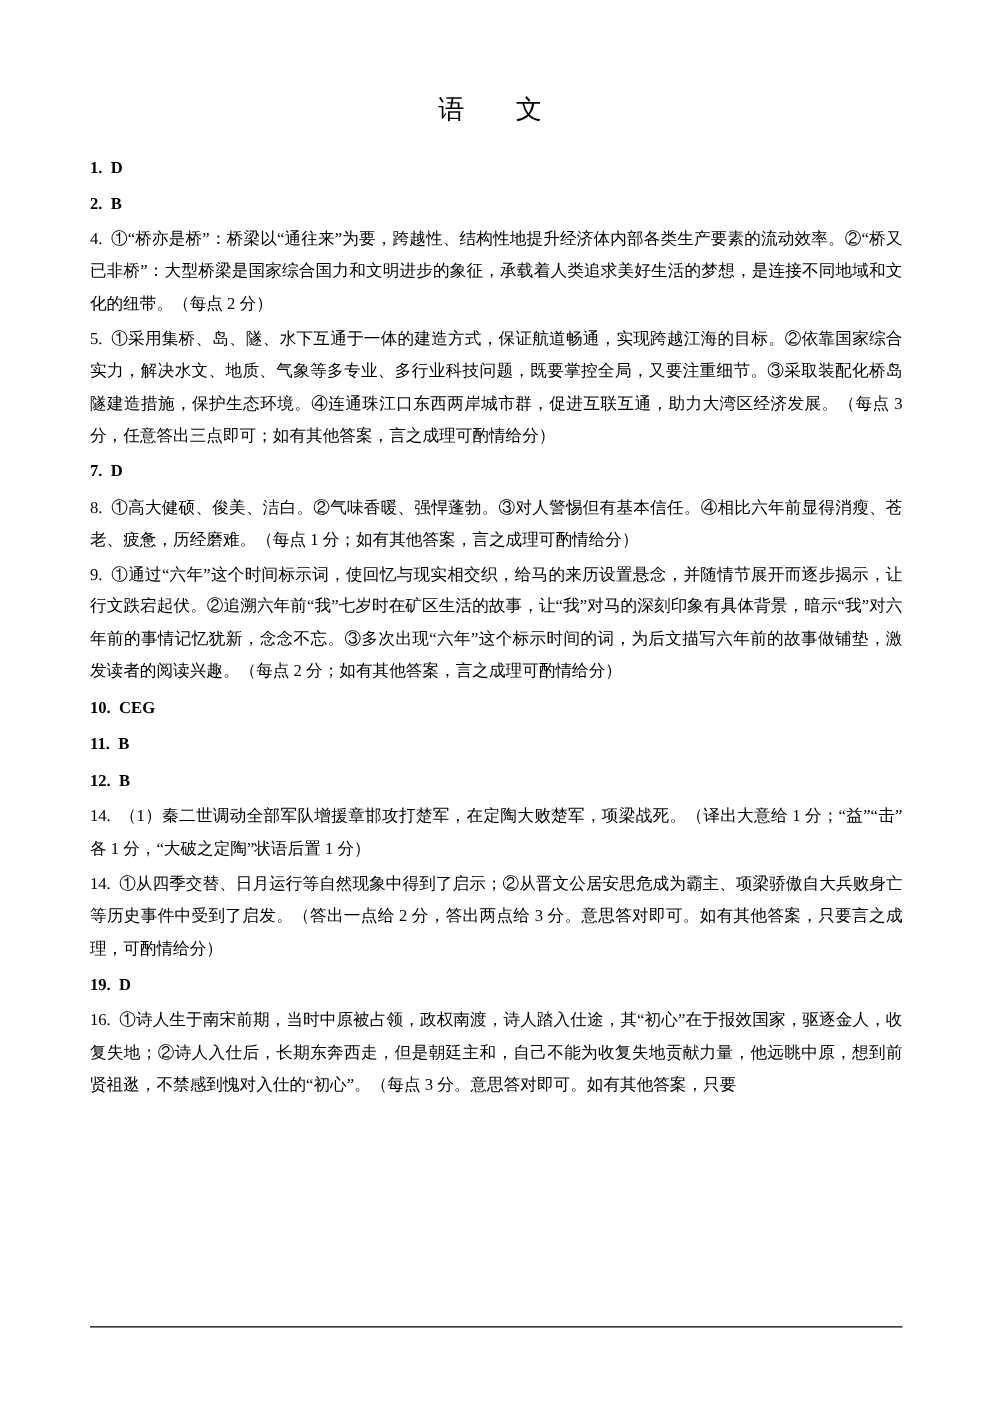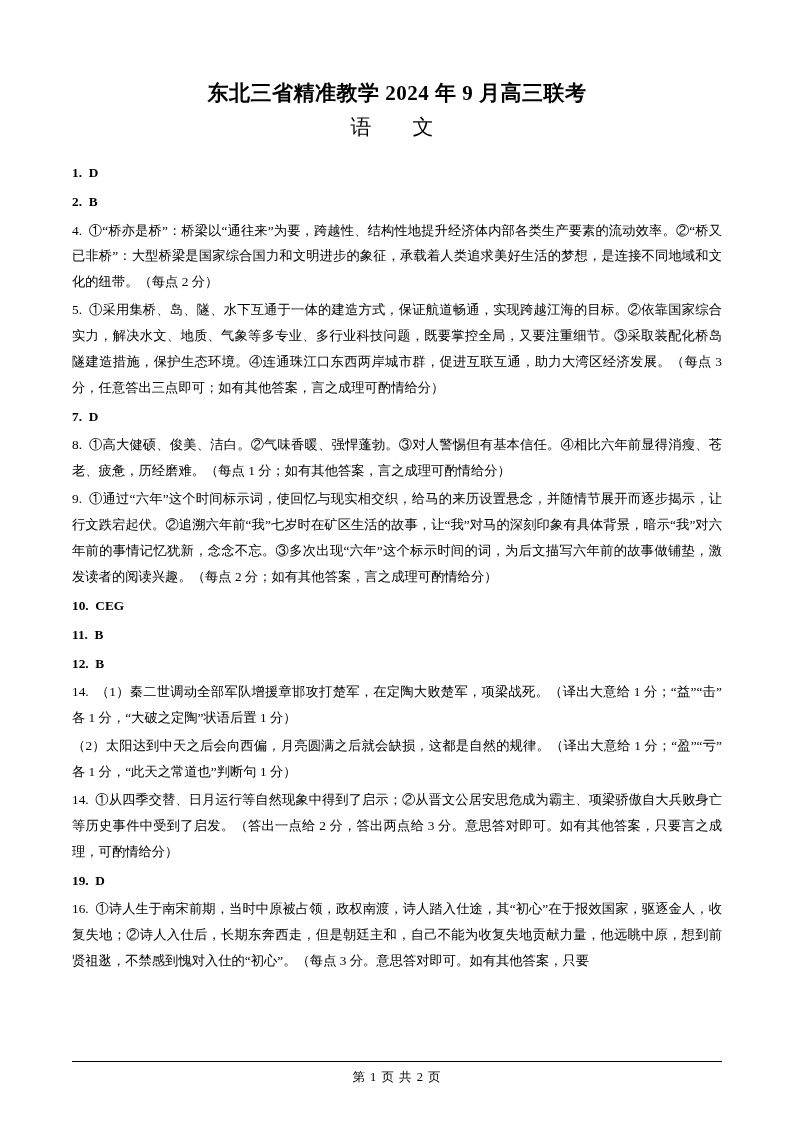--- a/index.html
+++ b/index.html
@@ -72,36 +72,33 @@
     bottom: 60px;
     border-top: 1px solid #000;
     height: 0;
   }
 </style>
 </head>
 <body>
 
 <div class="page">
 
-  <div class="doc-title">东北三省精准教学 2024 年 9 月高三联考</div>
   <div class="doc-subtitle">语　文</div>
 
   <div class="answers">
     <p class="ans short"><span class="num">1.</span>&nbsp;&nbsp;<span>D</span></p>
     <p class="ans short"><span class="num">2.</span>&nbsp;&nbsp;<span>B</span></p>
     <p class="ans"><span class="num">4.</span>&nbsp;&nbsp;<span>①“桥亦是桥”：桥梁以“通往来”为要，跨越性、结构性地提升经济体内部各类生产要素的流动效率。②“桥又已非桥”：大型桥梁是国家综合国力和文明进步的象征，承载着人类追求美好生活的梦想，是连接不同地域和文化的纽带。（每点 2 分）</span></p>
     <p class="ans"><span class="num">5.</span>&nbsp;&nbsp;<span>①采用集桥、岛、隧、水下互通于一体的建造方式，保证航道畅通，实现跨越江海的目标。②依靠国家综合实力，解决水文、地质、气象等多专业、多行业科技问题，既要掌控全局，又要注重细节。③采取装配化桥岛隧建造措施，保护生态环境。④连通珠江口东西两岸城市群，促进互联互通，助力大湾区经济发展。（每点 3 分，任意答出三点即可；如有其他答案，言之成理可酌情给分）</span></p>
     <p class="ans short"><span class="num">7.</span>&nbsp;&nbsp;<span>D</span></p>
     <p class="ans"><span class="num">8.</span>&nbsp;&nbsp;<span>①高大健硕、俊美、洁白。②气味香暖、强悍蓬勃。③对人警惕但有基本信任。④相比六年前显得消瘦、苍老、疲惫，历经磨难。（每点 1 分；如有其他答案，言之成理可酌情给分）</span></p>
     <p class="ans"><span class="num">9.</span>&nbsp;&nbsp;<span>①通过“六年”这个时间标示词，使回忆与现实相交织，给马的来历设置悬念，并随情节展开而逐步揭示，让行文跌宕起伏。②追溯六年前“我”七岁时在矿区生活的故事，让“我”对马的深刻印象有具体背景，暗示“我”对六年前的事情记忆犹新，念念不忘。③多次出现“六年”这个标示时间的词，为后文描写六年前的故事做铺垫，激发读者的阅读兴趣。（每点 2 分；如有其他答案，言之成理可酌情给分）</span></p>
     <p class="ans short"><span class="num">10.</span>&nbsp;&nbsp;<span>CEG</span></p>
     <p class="ans short"><span class="num">11.</span>&nbsp;&nbsp;<span>B</span></p>
     <p class="ans short"><span class="num">12.</span>&nbsp;&nbsp;<span>B</span></p>
     <p class="ans"><span class="num">14.</span>&nbsp;&nbsp;<span>（1）秦二世调动全部军队增援章邯攻打楚军，在定陶大败楚军，项梁战死。（译出大意给 1 分；“益”“击”各 1 分，“大破之定陶”状语后置 1 分）</span></p>
-    <p class="ans"><span class="num"></span><span>（2）太阳达到中天之后会向西偏，月亮圆满之后就会缺损，这都是自然的规律。（译出大意给 1 分；“盈”“亏”各 1 分，“此天之常道也”判断句 1 分）</span></p>
     <p class="ans"><span class="num">14.</span>&nbsp;&nbsp;<span>①从四季交替、日月运行等自然现象中得到了启示；②从晋文公居安思危成为霸主、项梁骄傲自大兵败身亡等历史事件中受到了启发。（答出一点给 2 分，答出两点给 3 分。意思答对即可。如有其他答案，只要言之成理，可酌情给分）</span></p>
     <p class="ans short"><span class="num">19.</span>&nbsp;&nbsp;<span>D</span></p>
     <p class="ans"><span class="num">16.</span>&nbsp;&nbsp;<span>①诗人生于南宋前期，当时中原被占领，政权南渡，诗人踏入仕途，其“初心”在于报效国家，驱逐金人，收复失地；②诗人入仕后，长期东奔西走，但是朝廷主和，自己不能为收复失地贡献力量，他远眺中原，想到前贤祖逖，不禁感到愧对入仕的“初心”。（每点 3 分。意思答对即可。如有其他答案，只要</span></p>
   </div>
 
   <div class="footer-rule"></div>
-  <div class="footer">第 1 页 共 2 页</div>
 </div>
 
 </body></html>

